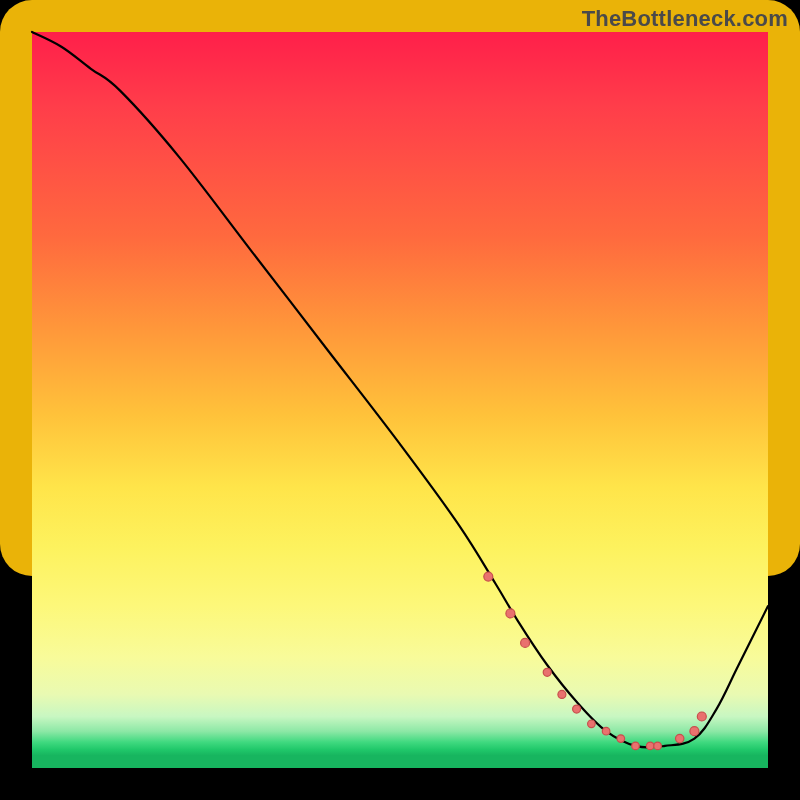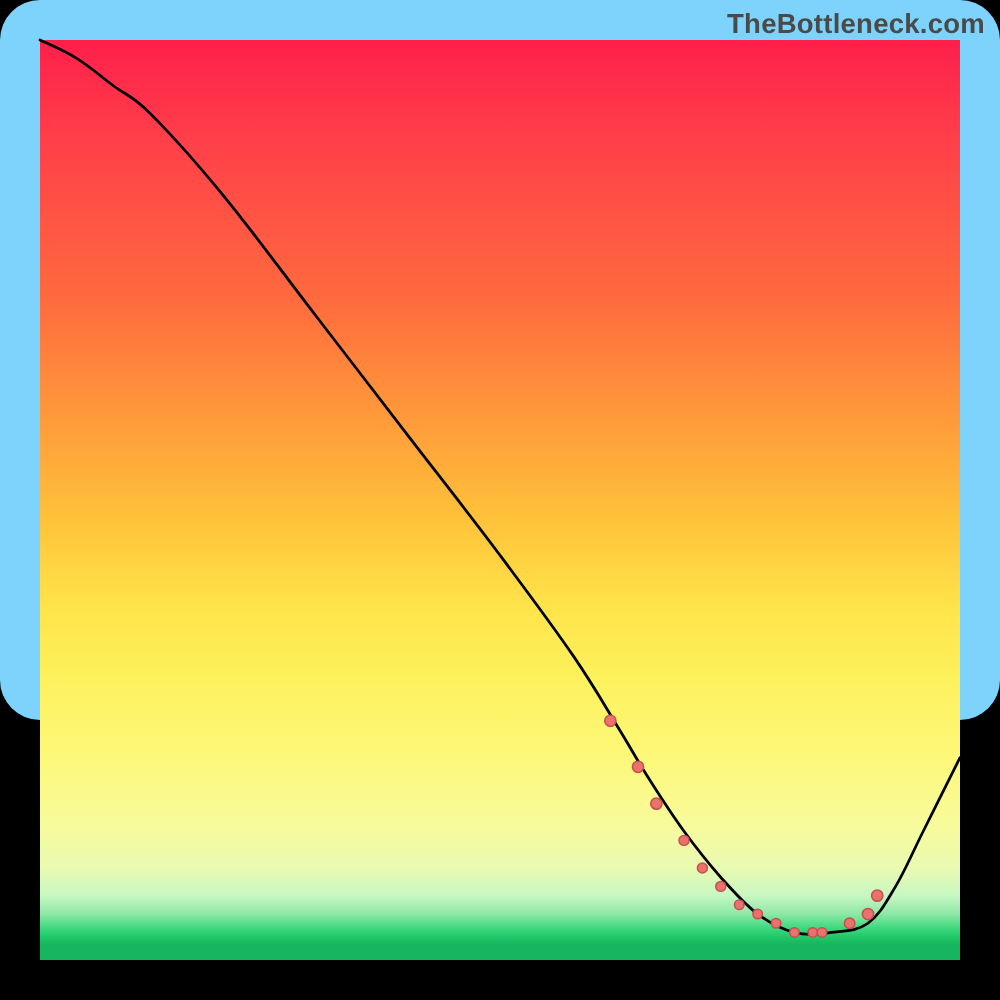--- a/index.html
+++ b/index.html
@@ -8,21 +8,21 @@
     width: 800px;
     height: 800px;
     background: #000;
     overflow: hidden;
     font-family: Arial, Helvetica, sans-serif;
   }
   .frame {
     position: relative;
     width: 800px;
     height: 576px;
-    background: #7dd3fc;
+    background: #eab308;
     border-radius: 32px;
   }
   .plot-area {
     position: absolute;
     left: 32px;
     top: 32px;
     width: 736px;
     height: 736px;
     
     background: linear-gradient(

